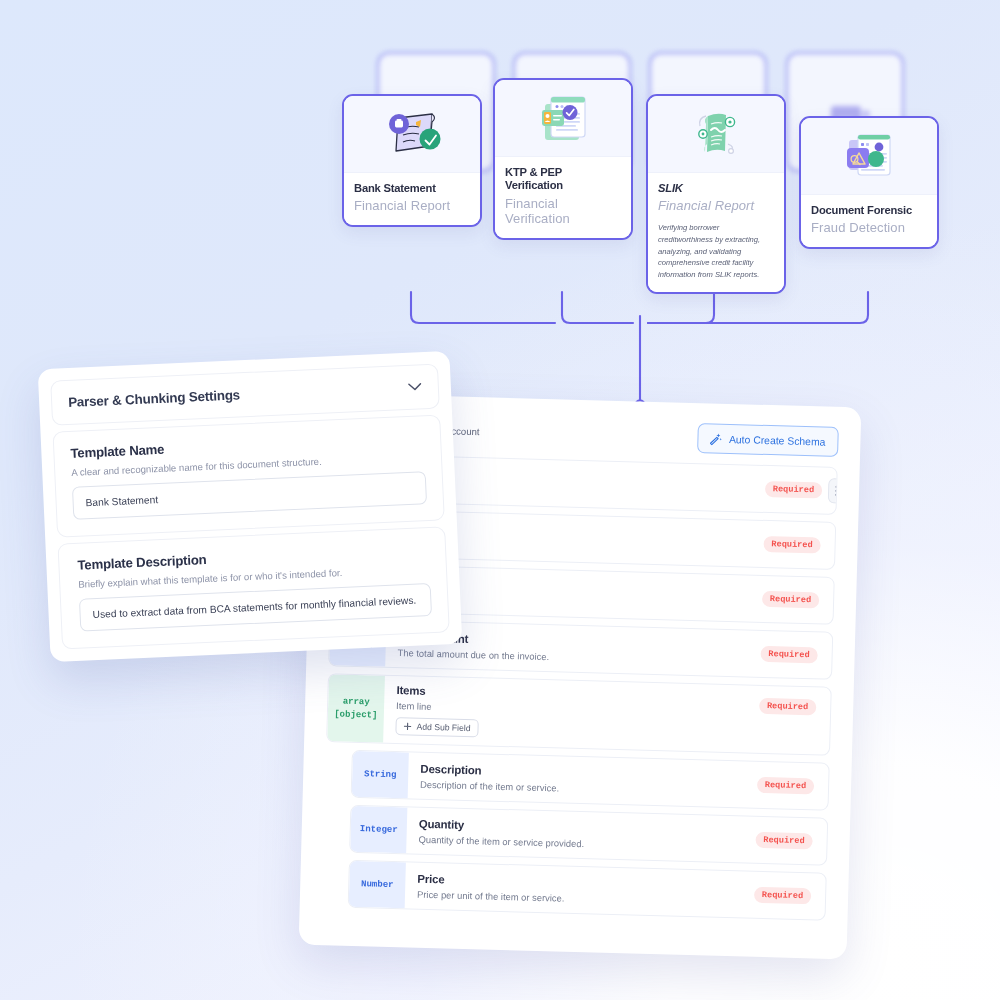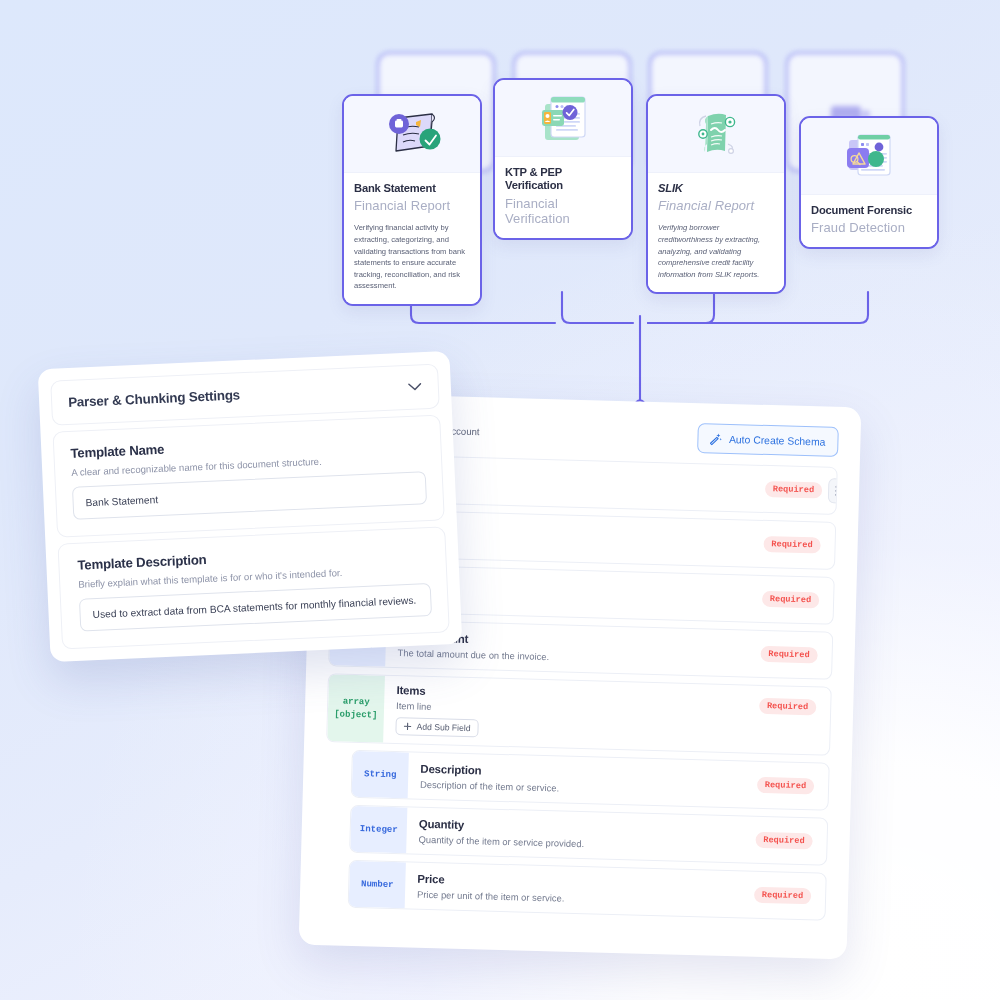--- a/index.html
+++ b/index.html
@@ -247,21 +247,20 @@
         <circle cx="25" cy="20" r="10" fill="#6f63d8"></circle>
         <rect x="21" y="16.5" width="8" height="7" rx="1.4" fill="#fff"></rect>
         <rect x="22.5" y="15" width="5" height="2" rx="1" fill="#fff"></rect>
         <circle cx="56" cy="35" r="10.5" fill="#28a37a"></circle>
         <path d="M51.5 36.5 l4 4 6.5 -9" stroke="#fff" stroke-width="1.8" fill="none" stroke-linecap="round" stroke-linejoin="round"></path>
       </svg>
     </div>
     <div class="card-body">
       <div class="card-title">Bank Statement</div>
       <div class="card-sub">Financial Report</div>
-      <div class="card-desc">Verifying financial activity by extracting, categorizing, and validating transactions from bank statements to ensure accurate tracking, reconciliation, and risk assessment.</div>
     </div>
   </div>
 
   <div class="card" style="left:493px; top:78px;">
     <div class="card-art">
       <svg width="76" height="60" viewBox="0 0 76 60">
         <rect x="20" y="16" width="34" height="36" rx="3" fill="#a8e3c9"></rect>
         <rect x="26" y="9" width="34" height="40" rx="3" fill="#ffffff" stroke="#cfd8f5" stroke-width="1.2"></rect>
         <rect x="26" y="9" width="34" height="5.5" rx="2.6" fill="#8fdcbd"></rect>
         <circle cx="32" cy="18.5" r="1.5" fill="#8d8df0"></circle>

